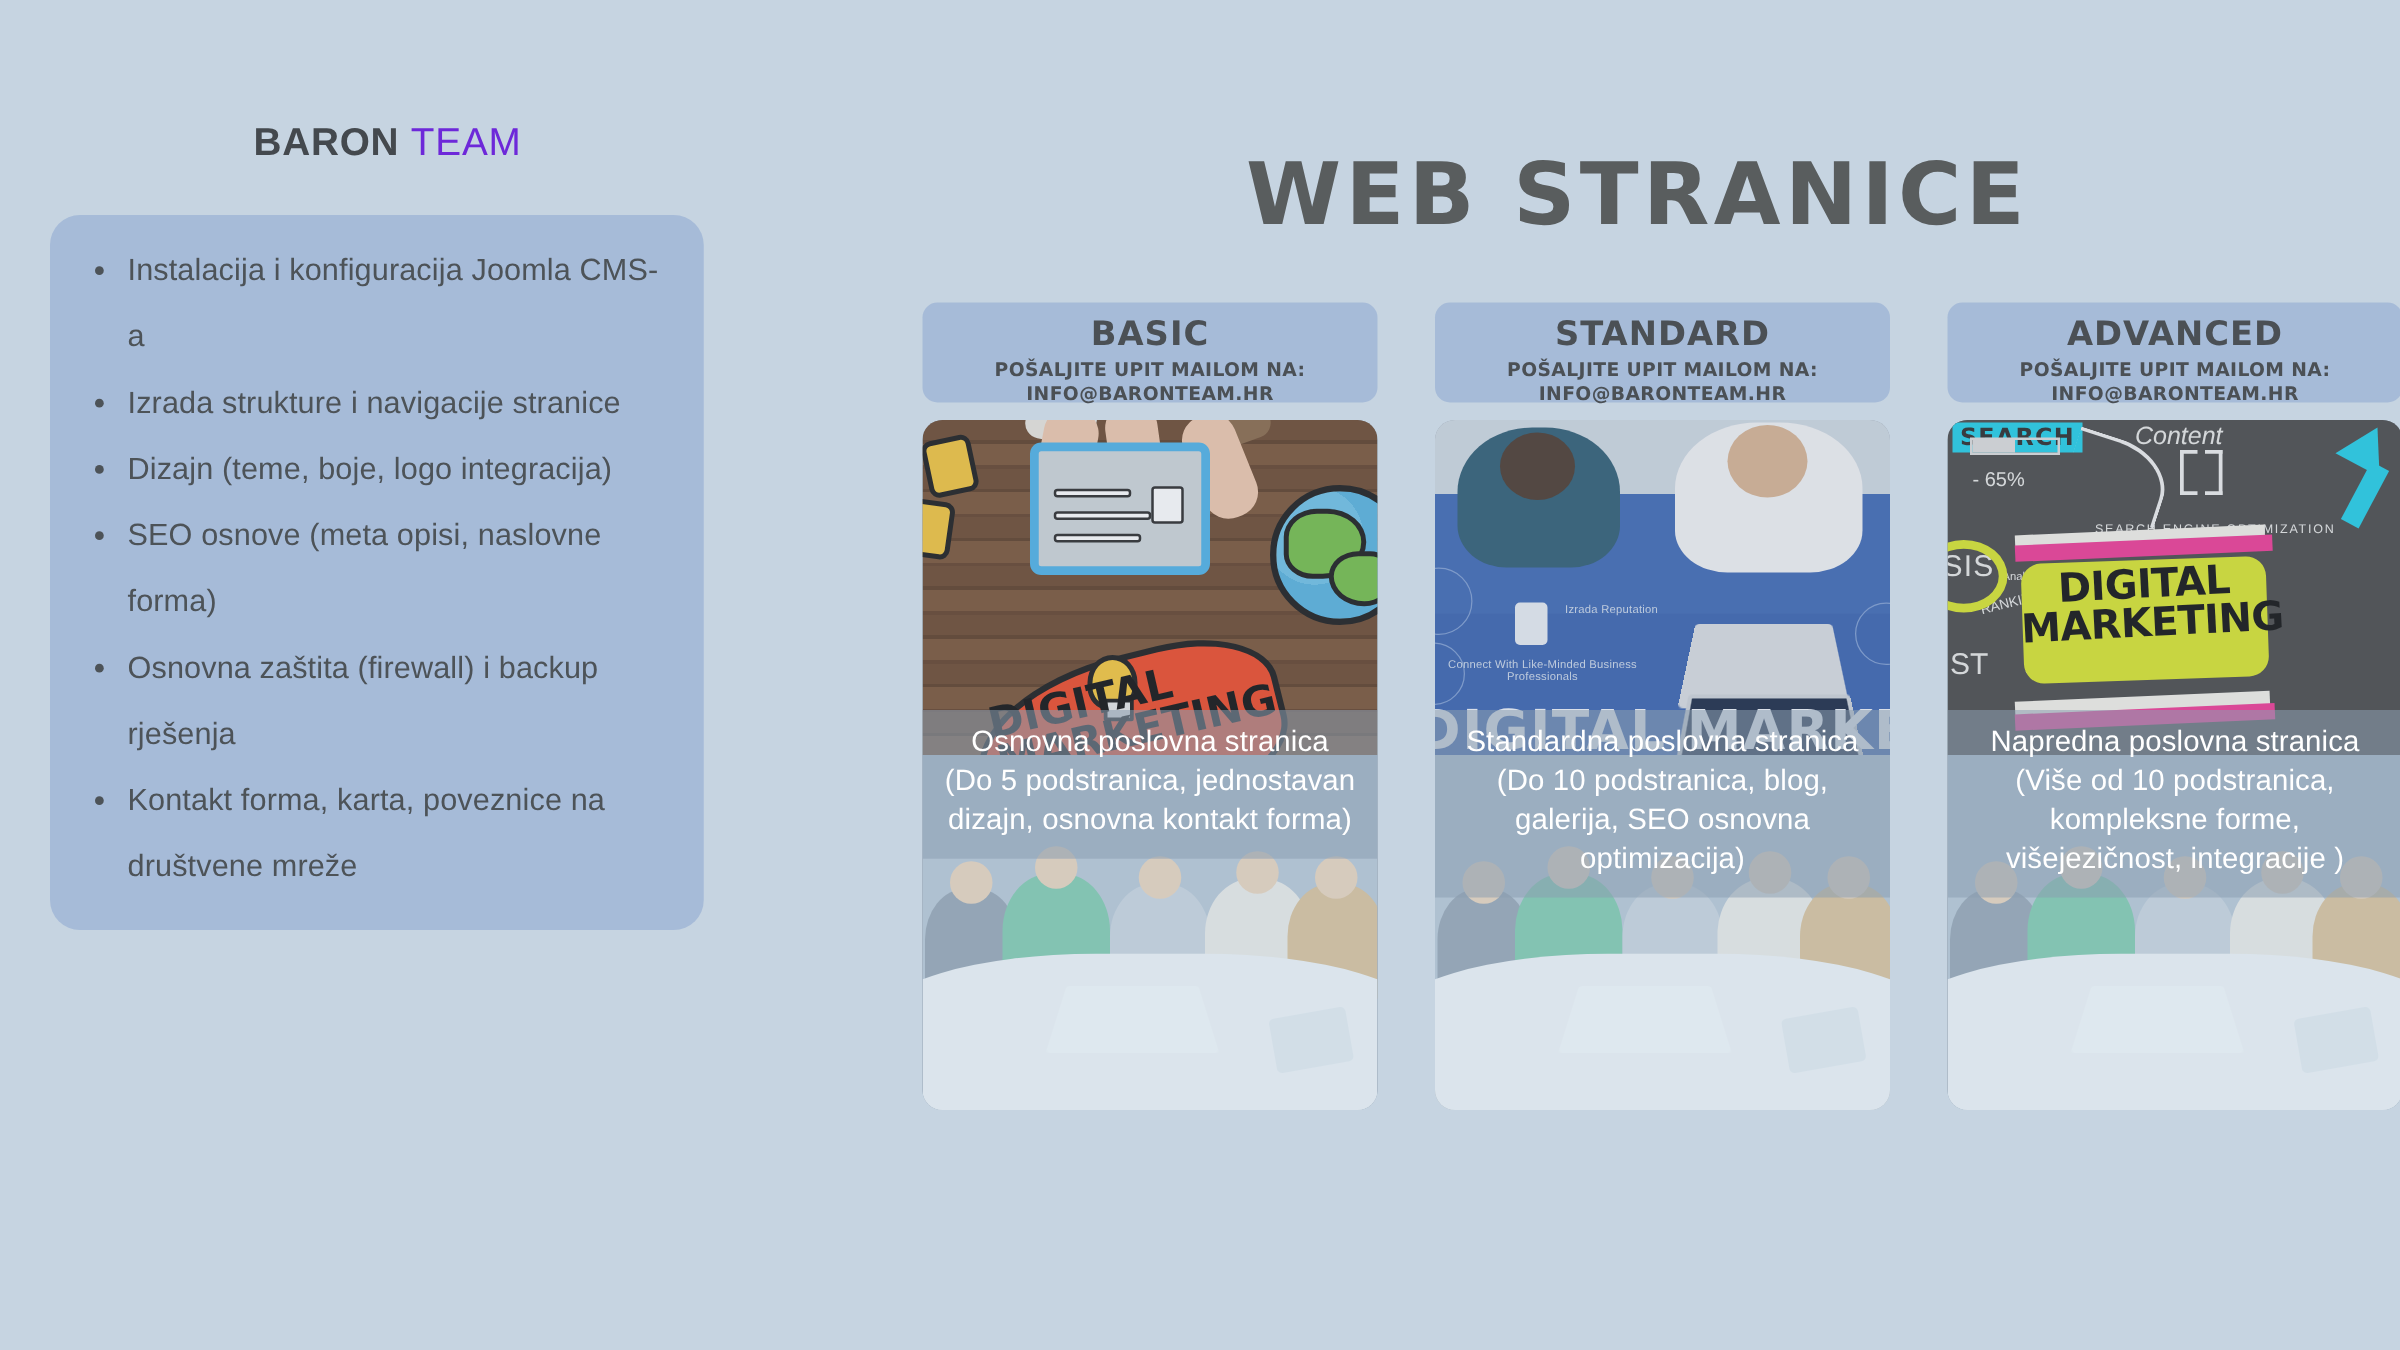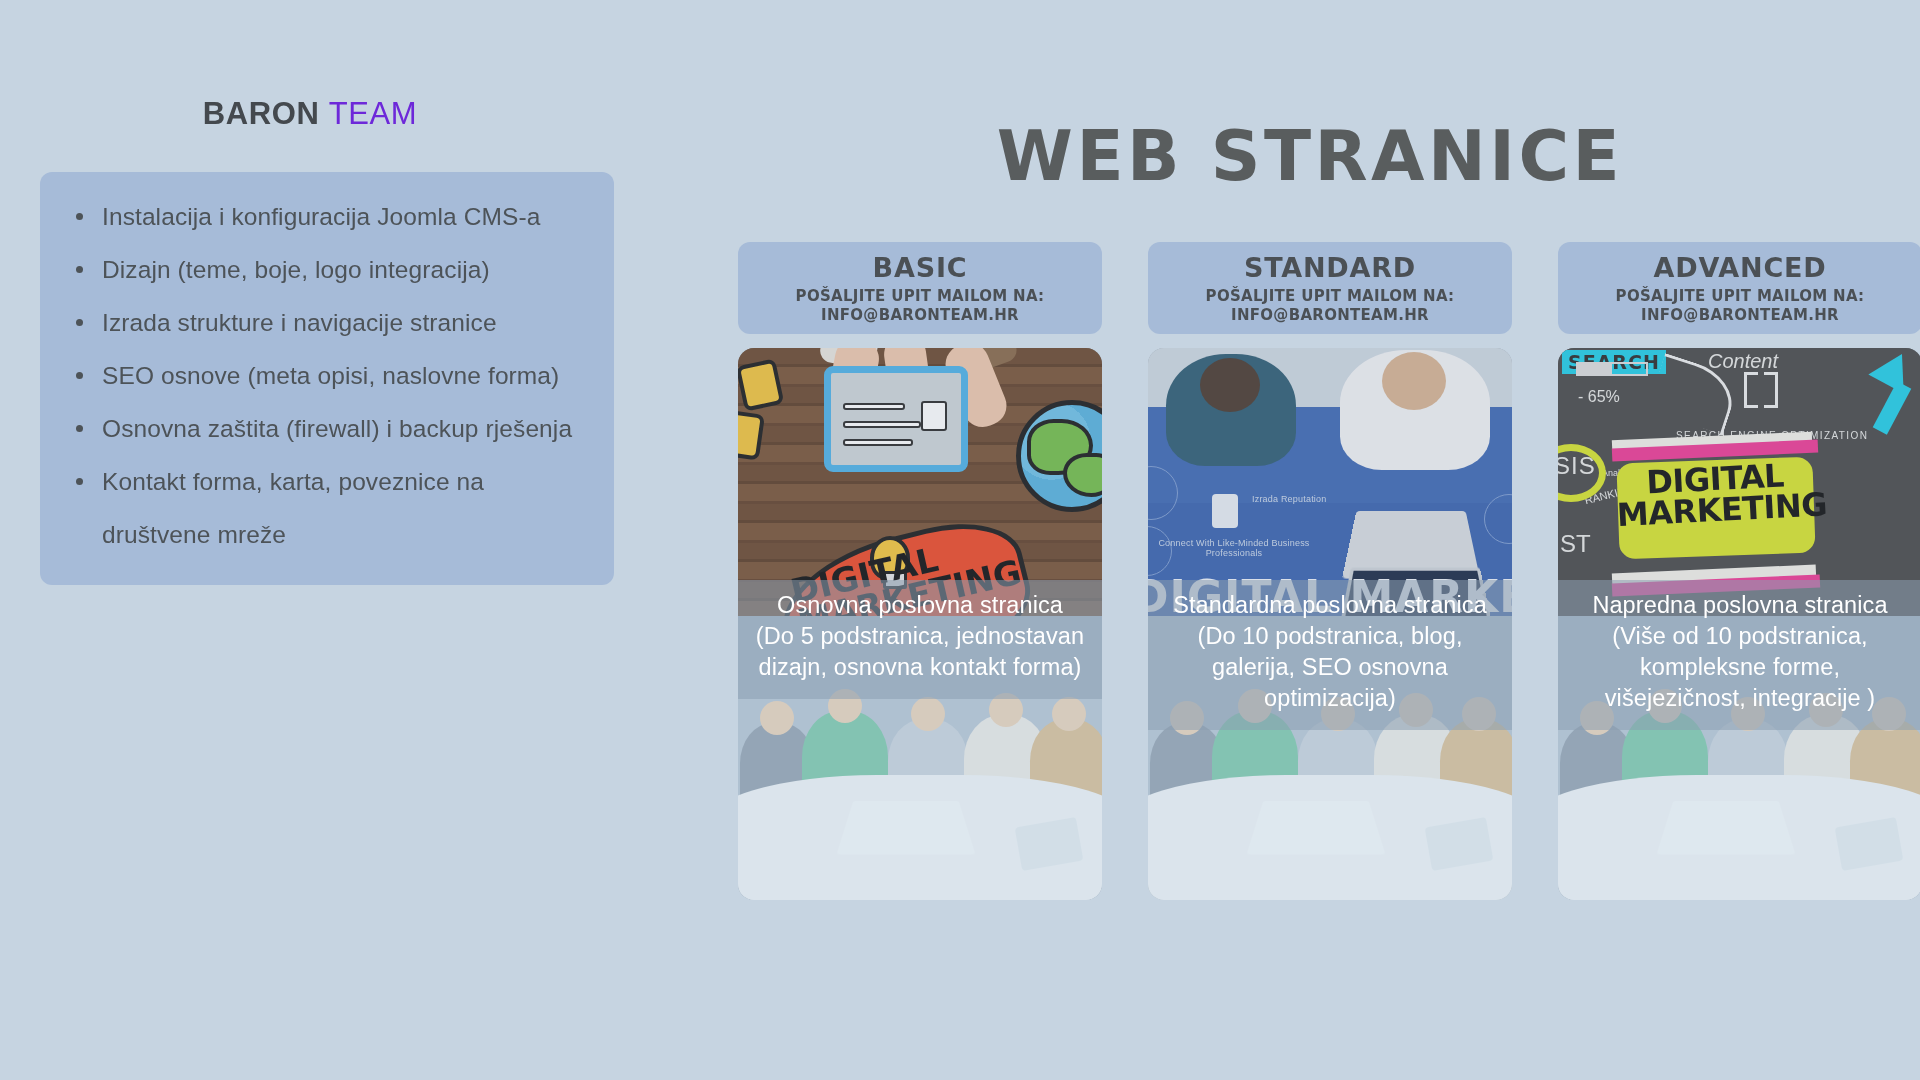--- a/index.html
+++ b/index.html
@@ -30,23 +30,23 @@
     letter-spacing: 0.6px;
     color: #4d5358;
     margin-bottom: 40px;
     white-space: nowrap;
   }
   .team-title .bold { font-weight: 700; color: #44494e; }
   .team-title .light { font-weight: 400; color: #6d28d9; }
 
   .services-panel {
     background: #a6bbd8;
-    border-radius: 12px;
+    border-radius: 24px;
     padding: 18px 26px 24px 26px;
-    width: 574px;
+    width: 523px;
   }
   .services-list { list-style: none; }
   .services-list li {
     position: relative;
     padding-left: 36px;
     font-size: 24.5px;
     line-height: 53px;
     color: #4d5358;
     letter-spacing: 0.1px;
   }
@@ -89,21 +89,21 @@
     display: flex;
     gap: 46px;
   }
   .card { width: 364px; }
 
   .card-header {
     background: #a6bbd8;
     border-radius: 12px;
     padding: 12px 10px 14px 10px;
     text-align: center;
-    height: 92px;
+    height: 80px;
   }
   .tier-name {
     font-size: 27px;
     font-weight: 700;
     letter-spacing: 0.8px;
     color: #4b5055;
     line-height: 1.05;
     font-family: "DejaVu Sans", sans-serif;
   }
   .tier-sub {
@@ -402,22 +402,22 @@
 <div class="slide">
 
   <div class="left-col">
     <div class="team-title">
       <span class="bold">BARON</span><span>&nbsp;</span><span class="light">TEAM</span>
     </div>
 
     <div class="services-panel">
       <ul class="services-list">
         <li><span class="dot"></span><span>Instalacija i konfiguracija Joomla CMS-a</span></li>
+        <li><span class="dot"></span><span>Izrada strukture i navigacije stranice</span></li>
         <li><span class="dot"></span><span>Dizajn (teme, boje, logo integracija)</span></li>
-        <li><span class="dot"></span><span>Izrada strukture i navigacije stranice</span></li>
         <li><span class="dot"></span><span>SEO osnove (meta opisi, naslovne forma)</span></li>
         <li><span class="dot"></span><span>Osnovna zaštita (firewall) i backup rješenja</span></li>
         <li><span class="dot"></span><span>Kontakt forma, karta, poveznice na društvene mreže</span></li>
       </ul>
     </div>
   </div>
 
   <div class="right-col">
 
     <div class="main-title">WEB STRANICE</div>

